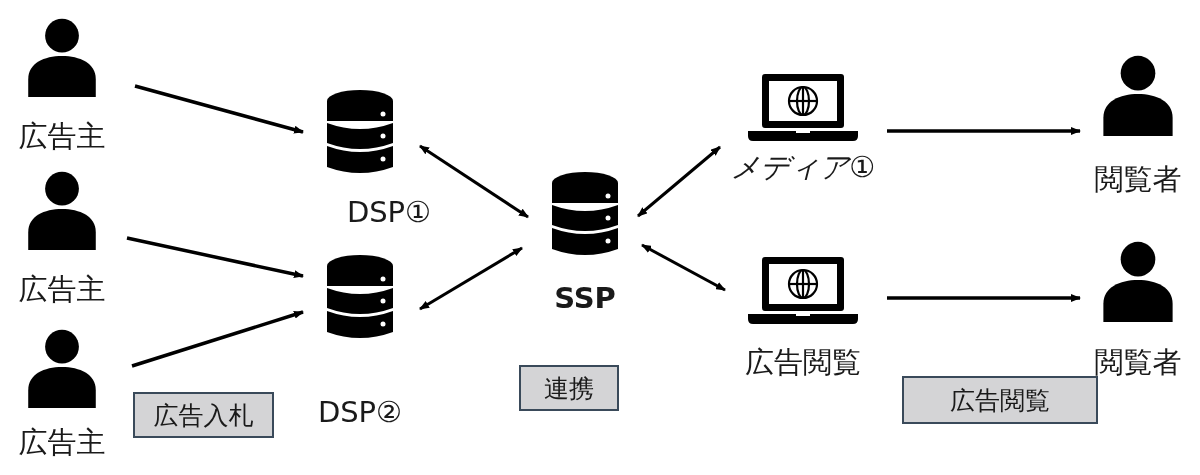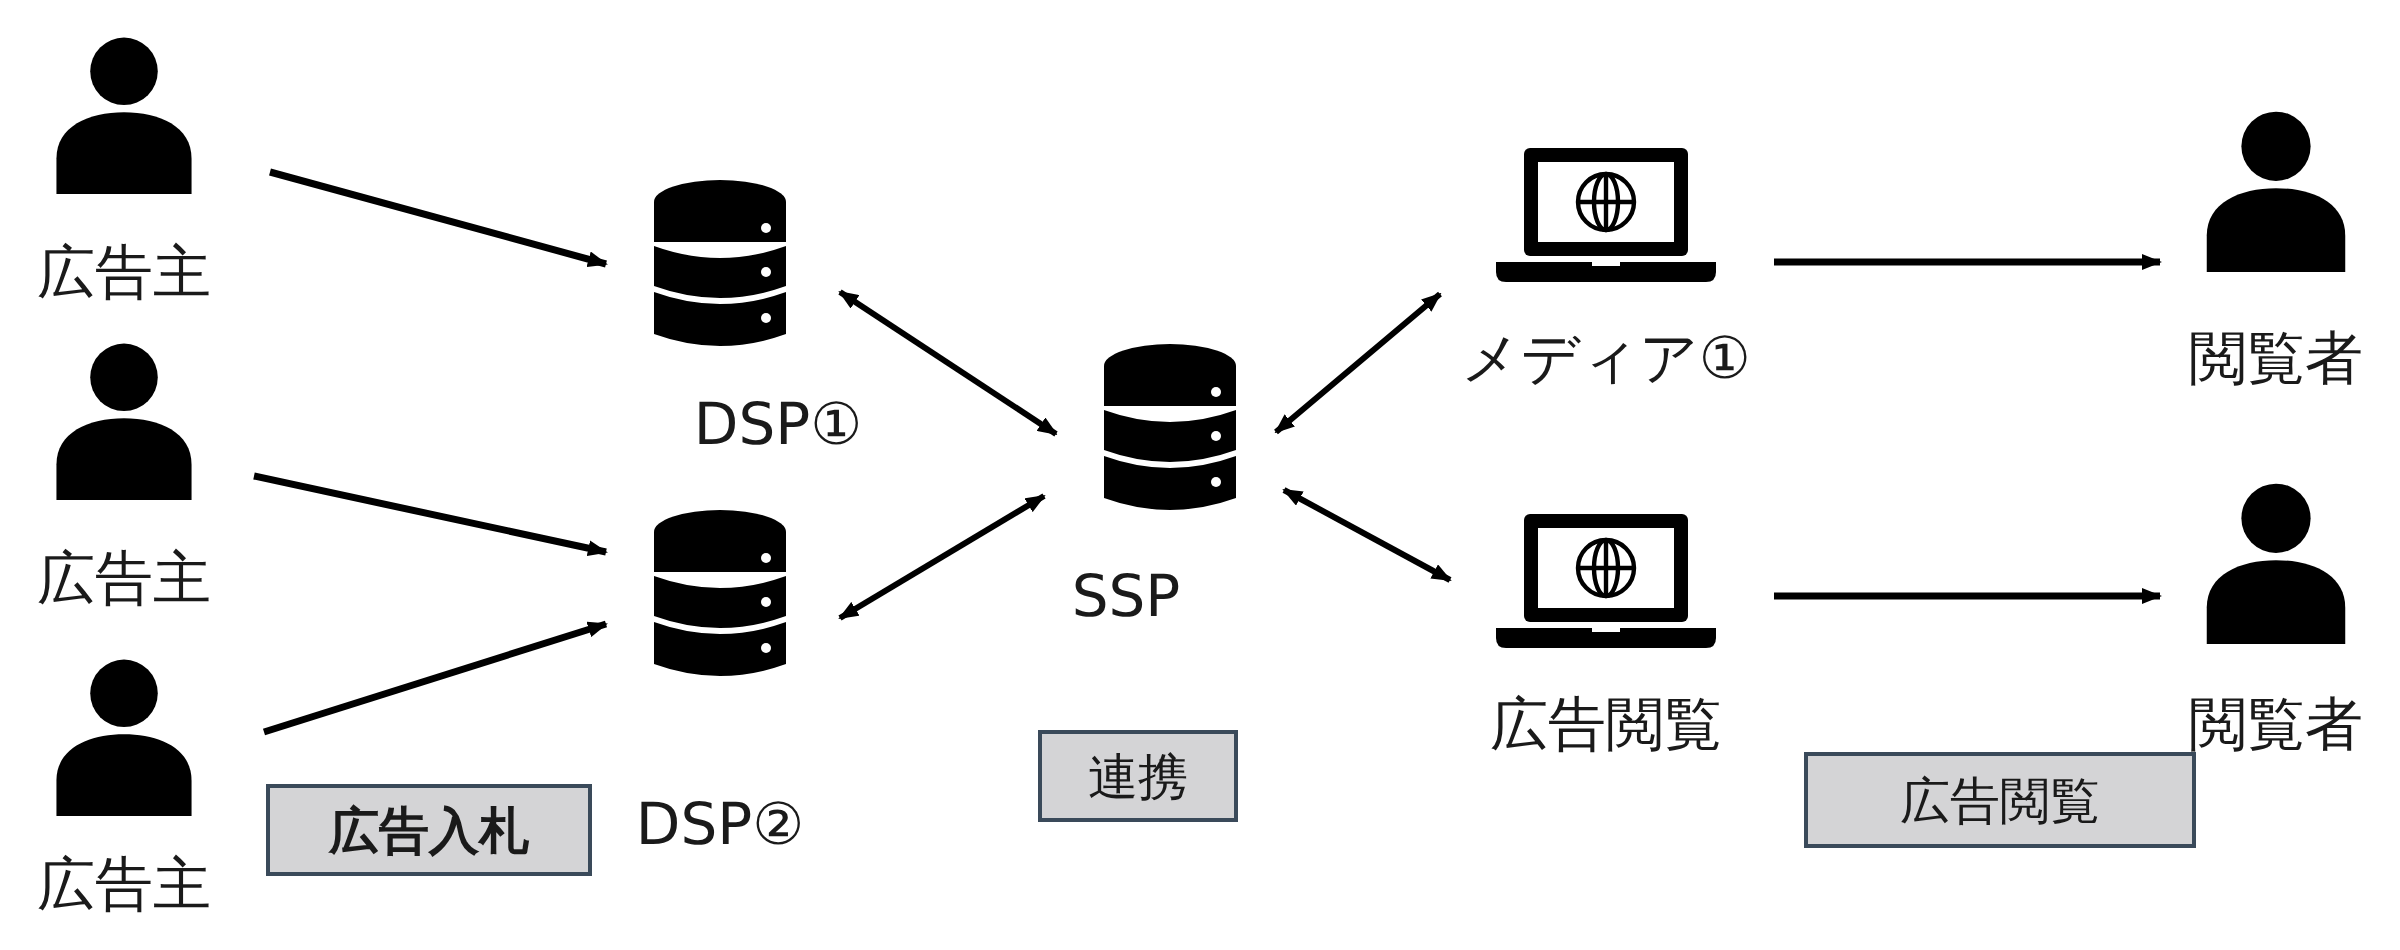--- a/index.html
+++ b/index.html
@@ -75,29 +75,29 @@
   <line x1="887" y1="298" x2="1080" y2="298" stroke="#000" stroke-width="3.5" marker-end="url(#ah)"></line>
 </svg>
 
 <div class="lbl" style="left:62px; top:117px;">広告主</div>
 <div class="lbl" style="left:62px; top:270px;">広告主</div>
 <div class="lbl" style="left:62px; top:423px;">広告主</div>
 
 <div class="lbl" style="left:360px; top:195px;margin-left:29px;">DSP①</div>
 <div class="lbl" style="left:360px; top:359px;margin-top:36px;">DSP②</div>
 
-<div class="lbl" style="left:563px; top:281px;">SSP</div>
+<div class="lbl" style="left:585px; top:281px;font-weight:bold;">SSP</div>
 
-<div class="lbl" style="left:803px; top:160px;">メディア①</div>
+<div class="lbl" style="left:803px; top:148px;font-style:italic;">メディア①</div>
 <div class="lbl" style="left:803px; top:343px;">広告閲覧</div>
 
 <div class="lbl" style="left:1138px; top:160px;">閲覧者</div>
 <div class="lbl" style="left:1138px; top:343px;">閲覧者</div>
 
-<div class="box" style="left:133px; top:392px; width:163px; height:46px;font-weight:bold;">
+<div class="box" style="left:133px; top:392px; width:141px; height:46px;">
   <span>広告入札</span>
 </div>
 <div class="box" style="left:519px; top:365px; width:100px; height:46px;">
   <span>連携</span>
 </div>
 <div class="box" style="left:902px; top:376px; width:196px; height:48px;">
   <span>広告閲覧</span>
 </div>
 
 </body></html>

